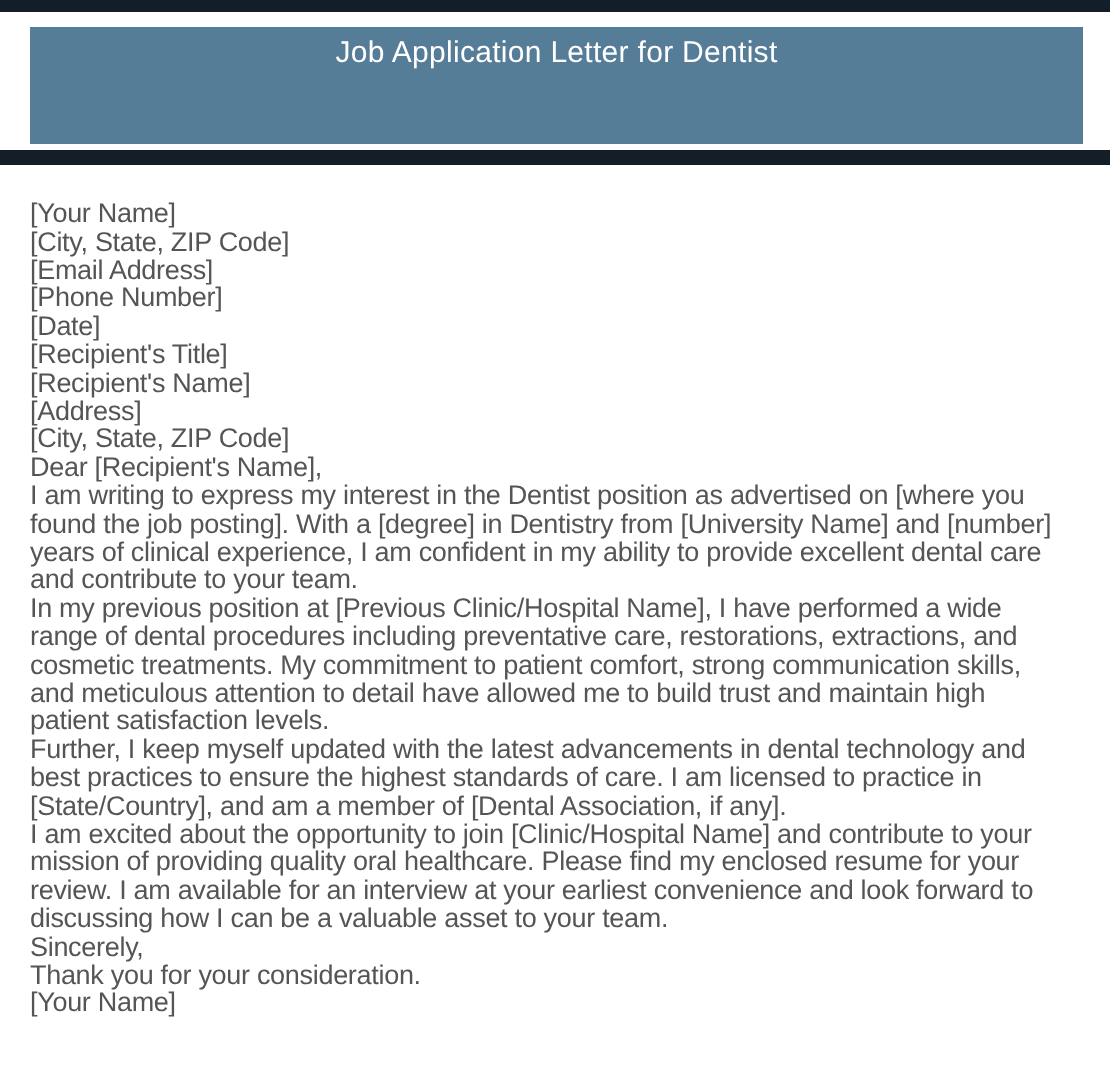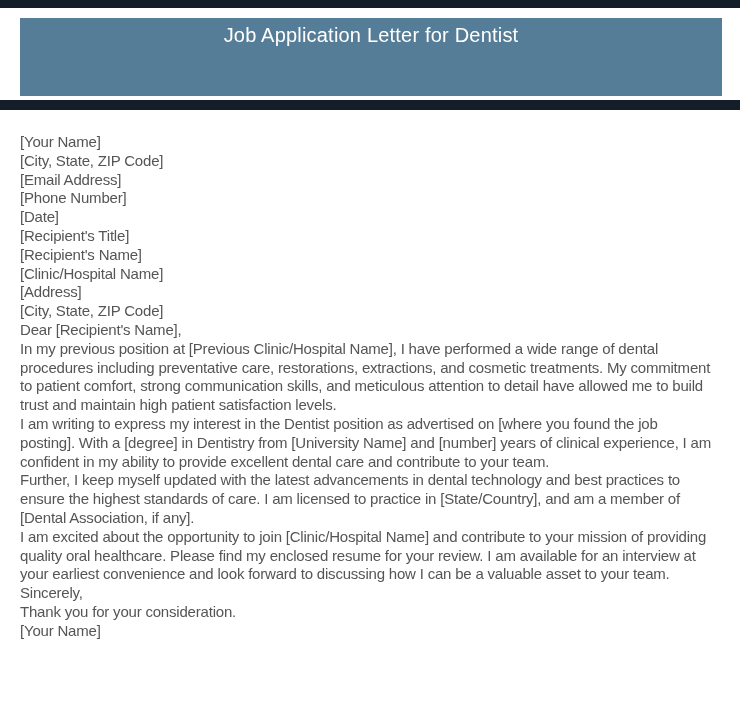--- a/index.html
+++ b/index.html
@@ -45,21 +45,21 @@
     position:absolute;
     left:0; top:100px;
     width:740px; height:10px;
     background:var(--bar-color);
   }
   .letter{
     position:absolute;
     left:20px; top:133px;
     width:692px;
     color:var(--body-text-color);
-    font-size:15px;
+    font-size:18px;
     line-height:18.8px;
     letter-spacing:-0.2px;
   }
   .letter p, .letter .line{
     margin:0;
   }
 </style>
 </head>
 <body>
 
@@ -74,28 +74,27 @@
   <div class="mid-bar"></div>
 
   <main class="letter">
     <div class="line">[Your Name]</div>
     <div class="line">[City, State, ZIP Code]</div>
     <div class="line">[Email Address]</div>
     <div class="line">[Phone Number]</div>
     <div class="line">[Date]</div>
     <div class="line">[Recipient's Title]</div>
     <div class="line">[Recipient's Name]</div>
-    <div class="line">[Clinic/Hospital Name]</div>
     <div class="line">[Address]</div>
     <div class="line">[City, State, ZIP Code]</div>
 
     <div class="line">Dear [Recipient's Name],</div>
 
+    <p>I am writing to express my interest in the Dentist position as advertised on [where you found the job posting]. With a [degree] in Dentistry from [University Name] and [number] years of clinical experience, I am confident in my ability to provide excellent dental care and contribute to your team.</p>
     <p>In my previous position at [Previous Clinic/Hospital Name], I have performed a wide range of dental procedures including preventative care, restorations, extractions, and cosmetic treatments. My commitment to patient comfort, strong communication skills, and meticulous attention to detail have allowed me to build trust and maintain high patient satisfaction levels.</p>
-    <p>I am writing to express my interest in the Dentist position as advertised on [where you found the job posting]. With a [degree] in Dentistry from [University Name] and [number] years of clinical experience, I am confident in my ability to provide excellent dental care and contribute to your team.</p>
     <p>Further, I keep myself updated with the latest advancements in dental technology and best practices to ensure the highest standards of care. I am licensed to practice in [State/Country], and am a member of [Dental Association, if any].</p>
     <p>I am excited about the opportunity to join [Clinic/Hospital Name] and contribute to your mission of providing quality oral healthcare. Please find my enclosed resume for your review. I am available for an interview at your earliest convenience and look forward to discussing how I can be a valuable asset to your team.</p>
 
     <div class="line">Sincerely,</div>
     <div class="line">Thank you for your consideration.</div>
     <div class="line">[Your Name]</div>
   </main>
 
 </div>
 

